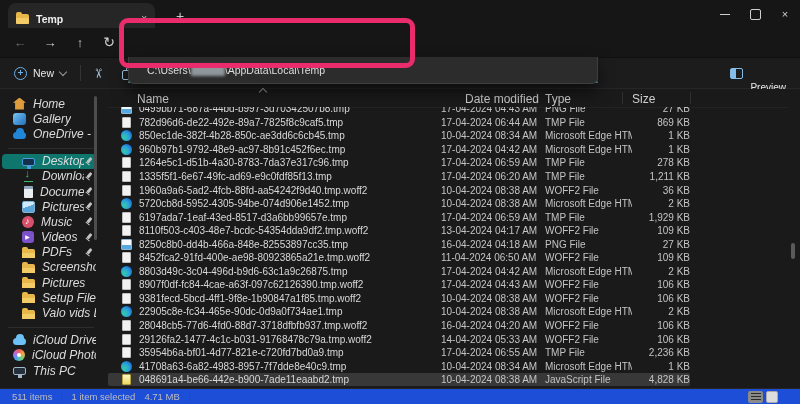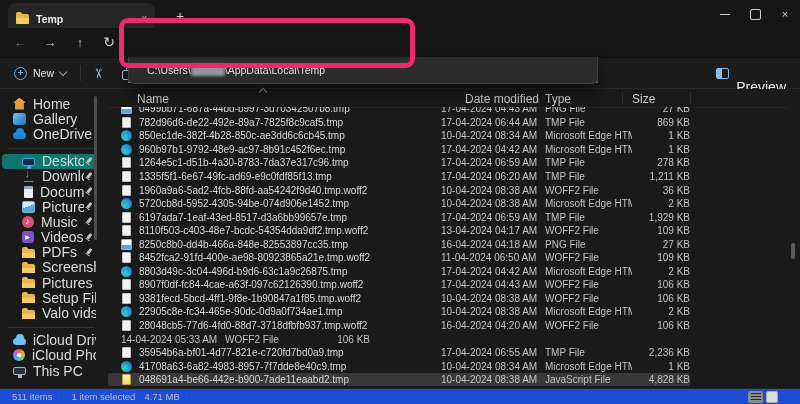--- a/index.html
+++ b/index.html
@@ -74,32 +74,32 @@
              transform:rotate(45deg);margin-top:-3px;}
   .tb-divider{width:1px;height:16px;background:#343434;margin:0 12px 0 14px;}
   .ic-cut{font-size:13px;color:#a8cdea;display:inline-block;transform:rotate(90deg);margin-right:18px;}
   .ic-copy{position:relative;width:13px;height:13px;}
   .ic-copy i{position:absolute;box-sizing:border-box;width:8px;height:10px;border:1.2px solid #a8cdea;border-radius:2px;}
   .ic-copy .back{left:4px;top:0;}
   .ic-copy .front{left:0;top:3px;background:#1c1c1c;}
   .btn-preview{margin-left:auto;display:flex;align-items:center;gap:7px;}
   .ic-preview{position:relative;width:13px;height:11px;border:1.2px solid #86bce8;border-radius:2px;box-sizing:border-box;}
   .ic-preview::before{content:"";position:absolute;left:0;top:0;bottom:0;width:5px;background:#86bce8;}
-  .btn-preview-label{font-size:14px;color:#e8e8e8;margin-top:28px;}
+  .btn-preview-label{font-size:10px;color:#e8e8e8;margin-top:28px;}
 
   
   .content{position:absolute;left:0;top:89px;right:0;bottom:16px;background:#1a1a1a;}
 
   
   .sidebar{position:absolute;left:0;top:0;width:108px;bottom:0;overflow:hidden;padding-top:7px;box-sizing:border-box;}
   .side-item{margin:0 12px 0 2px;height:15.2px;border-radius:4px;display:flex;align-items:center;
              padding-left:11px;box-sizing:border-box;}
   .side-item.ind{padding-left:20px;}
   .side-item.sel{background:#0f766e;}
-  .side-label{font-size:14px;color:#dcdcdc;margin-left:7px;white-space:nowrap;overflow:hidden;}
+  .side-label{font-size:12px;color:#dcdcdc;margin-left:7px;white-space:nowrap;overflow:hidden;font-style:italic;}
   .sic{width:13px;height:12px;position:relative;flex:none;}
   .pin{margin-left:auto;margin-right:3px;position:relative;width:9px;height:9px;flex:none;}
   .pin::before{content:"";position:absolute;left:4px;top:0;width:2.5px;height:6px;background:#c3c3c3;border-radius:1px;transform:rotate(40deg);}
   .pin::after{content:"";position:absolute;left:1px;top:6px;width:5px;height:1.4px;background:#c3c3c3;transform:rotate(40deg);}
   .side-divider{height:12px;position:relative;}
   .side-divider::after{content:"";position:absolute;left:8px;right:14px;top:6px;height:1px;background:#2d2d2d;}
   .side-scroll{position:absolute;left:94px;top:7px;width:3px;height:144px;background:#4d4d4d;border-radius:2px;}
 
   
   .sic-home{background:#e09b3d;clip-path:polygon(50% 0,100% 42%,84% 42%,84% 100%,16% 100%,16% 42%,0 42%);}
@@ -483,20 +483,24 @@
             <div class="frow">
     <span class="fname">
       <span class="fic fic-file"></span>
       <span class="fn">28048cb5-77d6-4fd0-88d7-3718dfbfb937.tmp.woff2</span>
     </span>
     <span class="fd">16-04-2024 04:20 AM</span>
     <span class="ft">WOFF2 File</span>
     <span class="fs">106 KB</span>
   </div>
             <div class="frow">
+    <span class="fname">
+      <span class="fic fic-file"></span>
+      <span class="fn">29126fa2-1477-4c1c-b031-91768478c79a.tmp.woff2</span>
+    </span>
     <span class="fd">14-04-2024 05:33 AM</span>
     <span class="ft">WOFF2 File</span>
     <span class="fs">106 KB</span>
   </div>
             <div class="frow">
     <span class="fname">
       <span class="fic fic-file"></span>
       <span class="fn">35954b6a-bf01-4d77-821e-c720fd7bd0a9.tmp</span>
     </span>
     <span class="fd">17-04-2024 06:55 AM</span>

